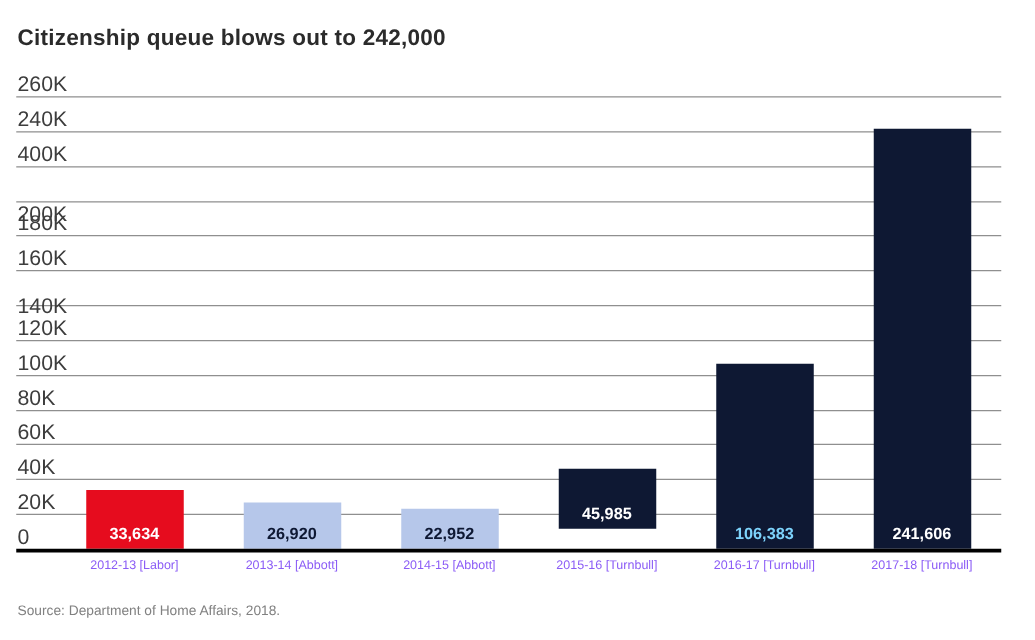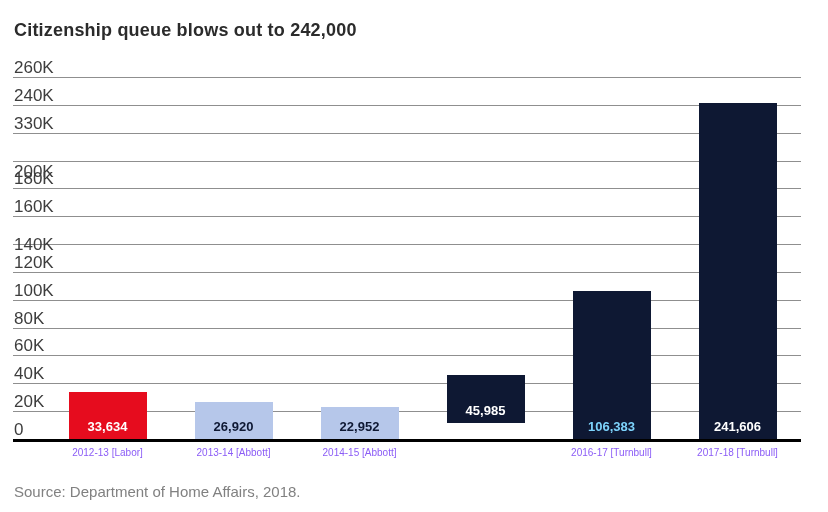--- a/index.html
+++ b/index.html
@@ -58,21 +58,21 @@
     top: 447px;
     width: 140px;
     text-align: center;
     font-size: 10px;
     color: #8b5cf6;
   }
   .source {
     position: absolute;
     left: 14px;
     top: 483px;
-    font-size: 15px;
+    font-size: 11px;
     color: #818181;
   }
 </style>
 </head>
 <body>
 
 <div class="frame">
   <div class="title">Citizenship queue blows out to 242,000</div>
   <div class="plot" id="plot">
       <div class="tick-label" style="top: 423px;">0</div>
@@ -90,21 +90,21 @@
       <div class="tick-label" style="top: 255.923px;">120K</div>
       <div class="gridline" style="top: 244.077px;"></div>
       <div class="tick-label" style="top: 238px;">140K</div>
       <div class="gridline" style="top: 216.231px;"></div>
       <div class="tick-label" style="top: 200.231px;">160K</div>
       <div class="gridline" style="top: 188.385px;"></div>
       <div class="tick-label" style="top: 172.385px;">180K</div>
       <div class="gridline" style="top: 160.538px;"></div>
       <div class="tick-label" style="top: 144.538px; margin-top: 20px;">200K</div>
       <div class="gridline" style="top: 132.692px;"></div>
-      <div class="tick-label" style="top: 116.692px;">330K</div>
+      <div class="tick-label" style="top: 116.692px;">400K</div>
       <div class="gridline" style="top: 104.846px;"></div>
       <div class="tick-label" style="top: 88.8462px;">240K</div>
       <div class="gridline" style="top: 77px;"></div>
       <div class="tick-label" style="top: 61px;">260K</div>
       <div class="bar" style="left: 68.5px; width: 78px; top: 392px; height: 47px; background: rgb(230, 12, 30);">
         <div class="bar-label" style="color: rgb(255, 255, 255);">33,634</div>
       </div>
       <div class="bar" style="left: 194.5px; width: 78px; top: 402px; height: 37px; background: rgb(182, 199, 234);">
         <div class="bar-label" style="color: rgb(14, 24, 51);">26,920</div>
       </div>
@@ -117,17 +117,18 @@
       <div class="bar" style="left: 572.5px; width: 78px; top: 291px; height: 148px; background: rgb(14, 24, 51);">
         <div class="bar-label" style="color: #7dd3fc;">106,383</div>
       </div>
       <div class="bar" style="left: 698.5px; width: 78px; top: 103px; height: 336px; background: rgb(14, 24, 51);">
         <div class="bar-label" style="color: rgb(255, 255, 255);">241,606</div>
       </div>
       <div class="x-axis"></div>
       <div class="cat-label" style="left: 37.5px;">2012-13 [Labor]</div>
       <div class="cat-label" style="left: 163.5px;">2013-14 [Abbott]</div>
       <div class="cat-label" style="left: 289.5px;">2014-15 [Abbott]</div>
+      <div class="cat-label" style="left: 415.5px;">2015-16 [Turnbull]</div>
       <div class="cat-label" style="left: 541.5px;">2016-17 [Turnbull]</div>
       <div class="cat-label" style="left: 667.5px;">2017-18 [Turnbull]</div>
     </div>
   <div class="source">Source: Department of Home Affairs, 2018.</div>
 </div>
 
 </body></html>

